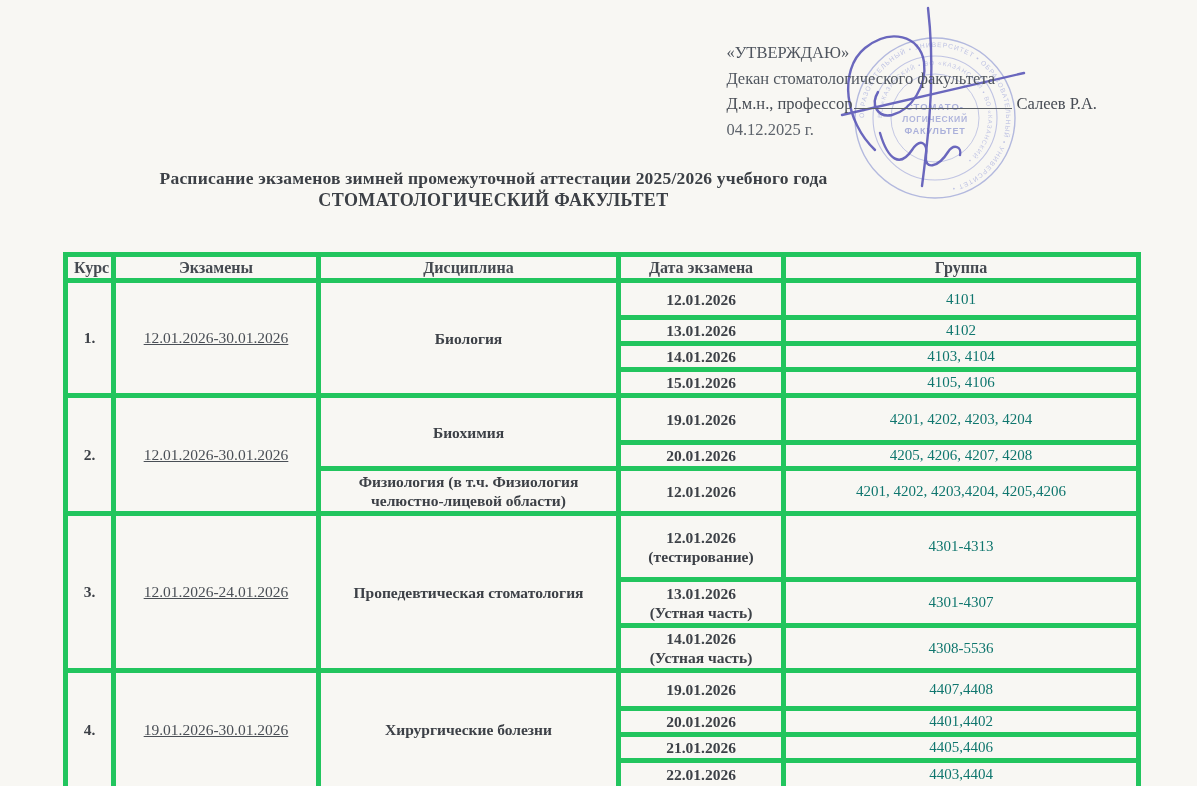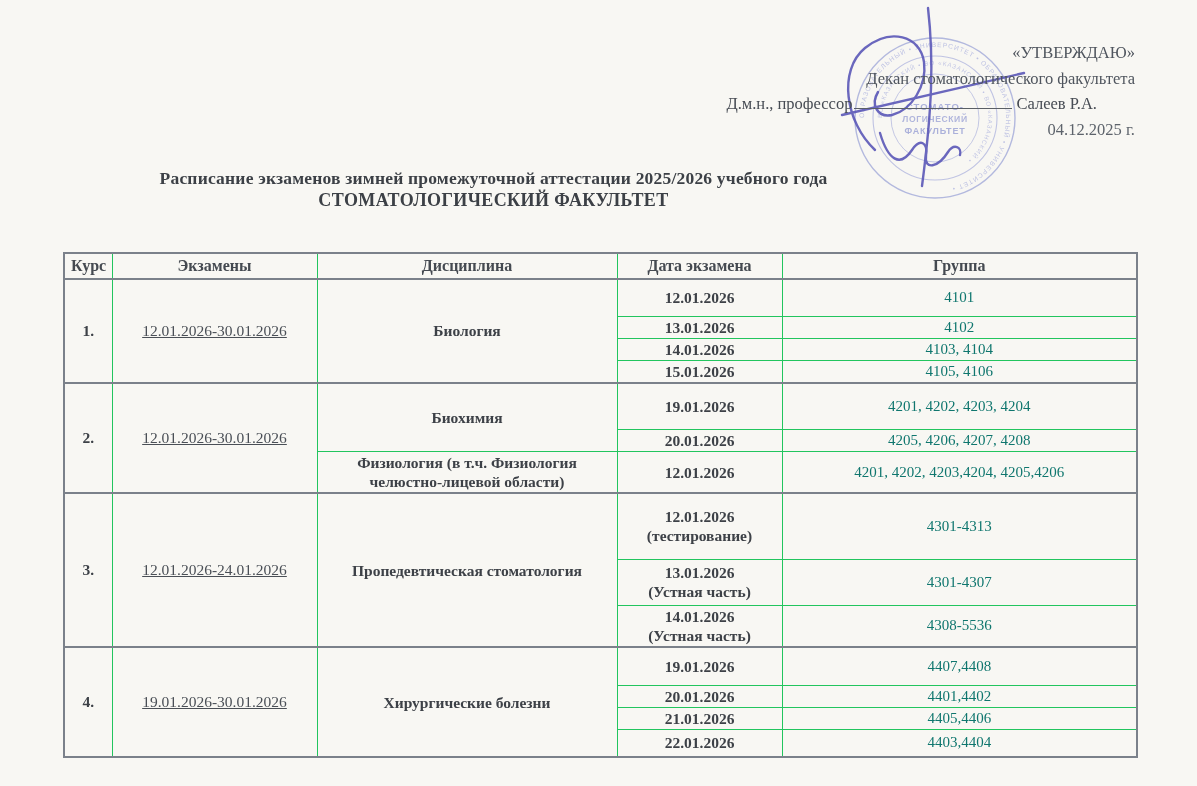--- a/index.html
+++ b/index.html
@@ -7,21 +7,21 @@
     position:relative;
     width:1197px;height:786px;
     background:#f8f7f3;
     font-family:"Liberation Serif","DejaVu Serif",serif;
     color:#3d4147;
     overflow:hidden;
   }
   
   .approval{
     position:absolute;top:40px;right:62px;
-    text-align:right;
+    text-align:left;
     font-size:16.5px;line-height:25.5px;
     color:#4f555e;
   }
   .appr-signer{padding-right:38px;color:#474c54;}
   .sig-line{
     display:inline-block;width:158px;height:2px;
     border-bottom:1.4px solid #5a5f66;
     vertical-align:baseline;margin:0 4px 0 2px;
   }
   .appr-date{color:#5d636b;}
@@ -37,21 +37,21 @@
   .t2{font-size:18px;line-height:22px;letter-spacing:.4px;}
   .t3{font-size:16.5px;line-height:22px;}
   
   .sched{
     position:absolute;left:63px;top:252px;
     width:1075px;border-collapse:collapse;table-layout:fixed;
     border:2px solid #7b818a;
     color:#3d4147;
   }
   .sched th,.sched td{
-    border:1px solid #22c55e;
+    border:5px solid #22c55e;
     padding:1px 6px;
     text-align:center;vertical-align:middle;
     overflow:hidden;
   }
   .sched th{font-size:16px;font-weight:bold;color:#454a51;}
   .course-start td{border-top:2px solid #7b818a;}
   .num{font-weight:bold;font-size:15.5px;}
   .period{font-size:15.5px;color:#4a4f56;text-decoration:underline;}
   .disc{font-weight:bold;font-size:15.5px;line-height:19px;}
   .date{font-weight:bold;font-size:15.5px;line-height:19px;}

